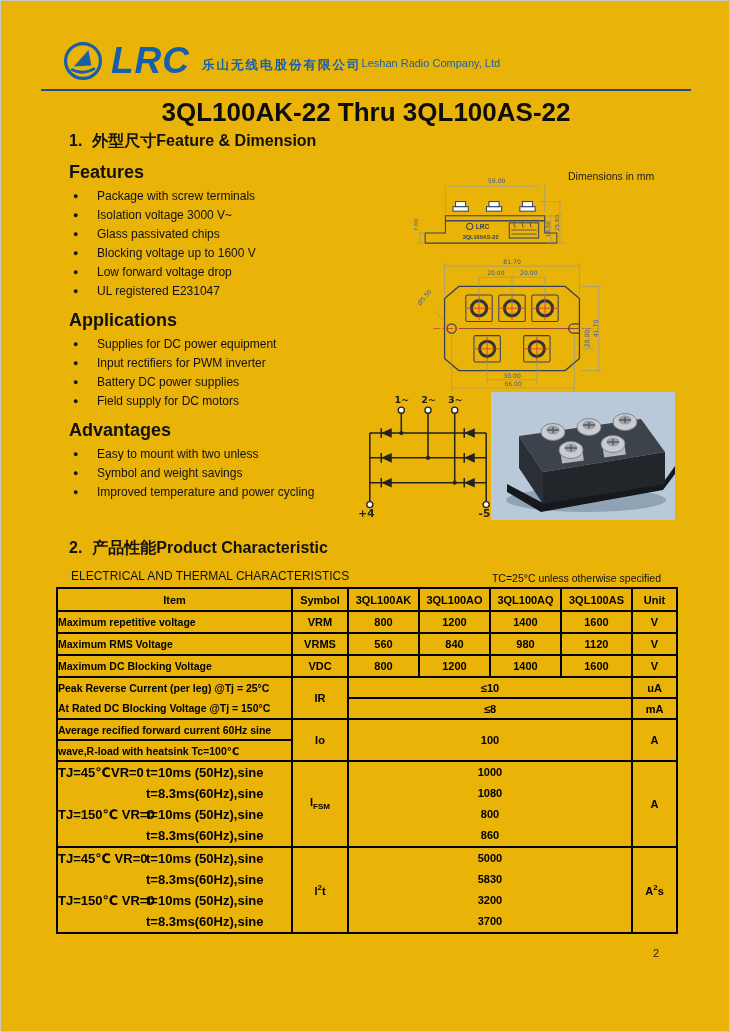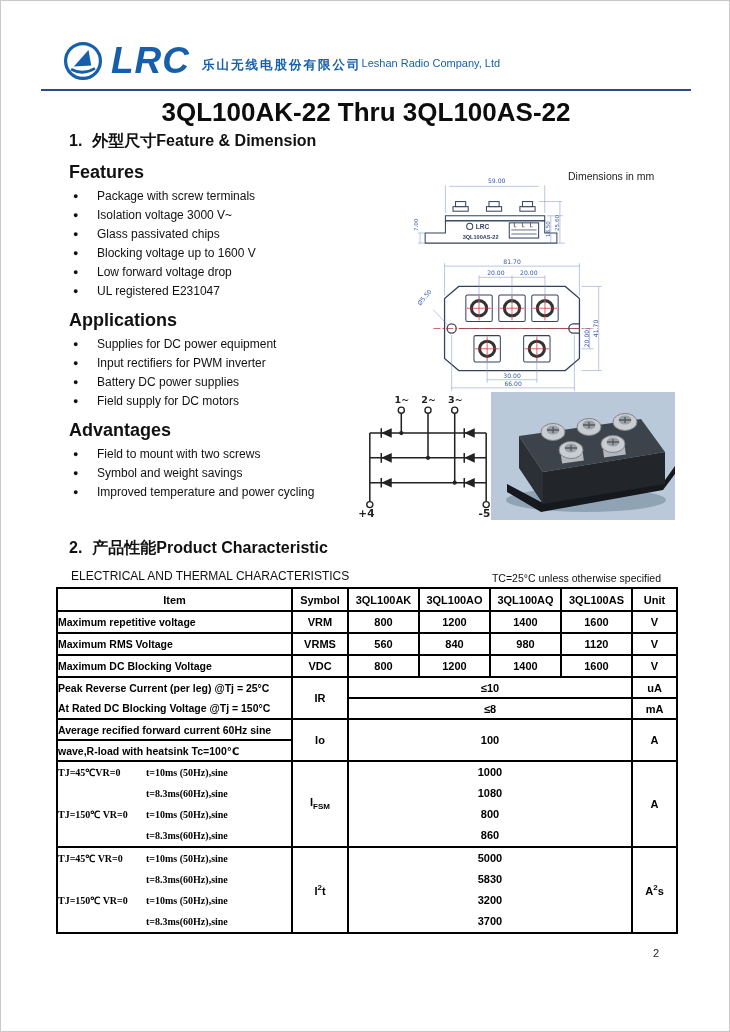--- a/index.html
+++ b/index.html
@@ -1,16 +1,16 @@
 <!DOCTYPE html>
 <html><head>
 <meta charset="utf-8">
 <style>
   html,body{margin:0;padding:0;background:#e9e9e9;}
-  .page{position:relative;width:730px;height:1032px;background:#ffffff;border:1px solid #c9c9c9;
+  .page{position:relative;width:730px;height:1032px;background:#eab308;border:1px solid #c9c9c9;
         box-sizing:border-box;font-family:"Liberation Sans","DejaVu Sans",sans-serif;color:#111;overflow:hidden;}
   
   .logo-block{position:absolute;left:60px;top:38px;display:flex;align-items:center;gap:6px;}
   .logo-mark{width:44px;height:44px;}
   .logo-word{font-size:37px;font-weight:bold;font-style:italic;color:#1660ab;letter-spacing:1px;line-height:44px;}
   .logo-names{display:flex;flex-direction:row;justify-content:center;margin-left:6px;margin-top:8px;}
   .cn{font-size:12.5px;font-weight:bold;color:#1660ab;letter-spacing:2px;}
   .en{font-size:11px;color:#1660ab;}
   .header-rule{position:absolute;left:40px;top:88px;width:650px;height:2px;background:#2b4a8b;}
   .doc-title{position:absolute;left:0;top:96px;width:730px;text-align:center;font-size:26px;font-weight:bold;color:#0d0d0d;}
@@ -36,21 +36,21 @@
   table.chars{position:absolute;left:55px;top:586px;width:620px;border-collapse:collapse;table-layout:fixed;
               font-weight:bold;font-size:11px;color:#000;}
   table.chars td,table.chars th{border:2px solid #000;padding:0;vertical-align:middle;overflow:hidden;}
   table.chars th{font-size:11px;text-align:center;}
   th.item-h{text-align:left;padding-left:6px;}
   td.item{font-size:10.5px;text-align:left;padding-left:6px;white-space:nowrap;}
   td.ctr{text-align:center;}
   .rh-head{height:23px}.rh-a{height:22px}.rh-ir{height:20px}.rh-io{height:21px}.rh-big{height:84px}
   td.thin-b{border-bottom-width:1px;} td.thin-t{border-top-width:1px;}
   .two-line div{line-height:20px;}
-  .cl{display:flex;line-height:21px;font-size:10px;white-space:nowrap;font-family:Liberation Serif, serif;}
+  .cl{display:flex;line-height:21px;font-size:13px;white-space:nowrap;}
   .cl-label{width:88px;flex:0 0 88px;}
   .vstack div{line-height:21px;text-align:center;}
   sub{font-size:8px;} sup{font-size:8px;}
   .page-num{position:absolute;left:652px;top:946px;font-size:11px;color:#222;}
   .dimtxt{fill:#3a57a8;font-family:"DejaVu Sans",sans-serif;}
   .ctxt{fill:#222;font-family:"DejaVu Sans",sans-serif;}
 </style>
 </head>
 <body>
 
@@ -84,21 +84,21 @@
     </ul>
     <div class="sub-head">Applications</div>
     <ul class="blist">
       <li>Supplies for DC power equipment</li>
       <li>Input rectifiers for PWM inverter</li>
       <li>Battery DC power supplies</li>
       <li>Field supply for DC motors</li>
     </ul>
     <div class="sub-head">Advantages</div>
     <ul class="blist">
-      <li>Field to mount with two screws</li>
+      <li>Easy to mount with two unless</li>
       <li>Symbol and weight savings</li>
       <li>Improved temperature and power cycling</li>
     </ul>
   </div>
 
   <div class="dims-note">Dimensions in mm</div>
 
   <svg class="svg-front" width="152" height="98" viewBox="0 0 300 193">
     <g stroke="#33415e" stroke-width="2" fill="none">
       <path d="M22,152 h260 v-20 h-24 v-24 H62 v24 H22 z"></path>

